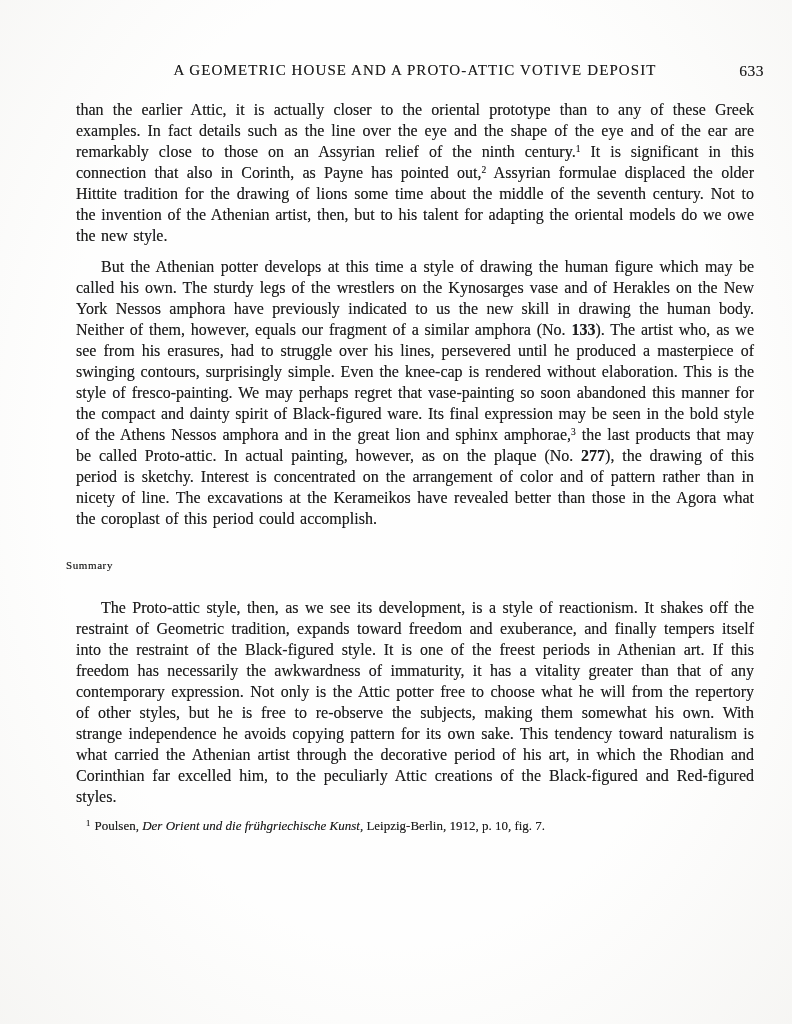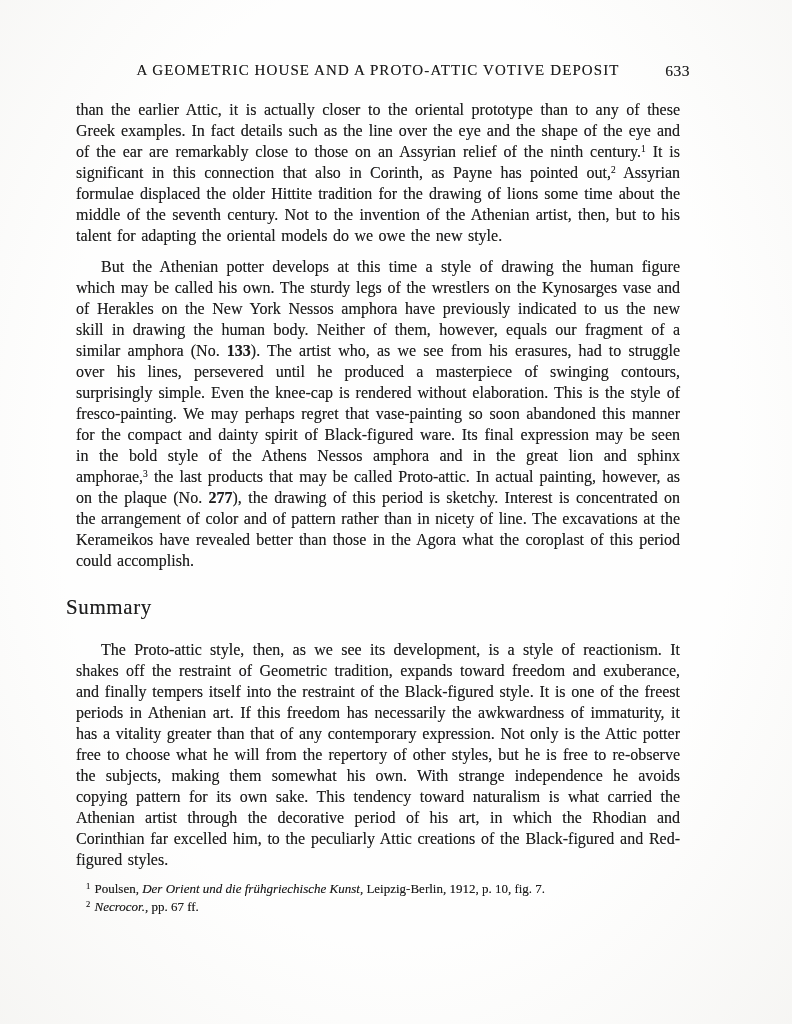--- a/index.html
+++ b/index.html
@@ -7,21 +7,21 @@
     padding: 0;
     background: #fdfdfc;
   }
   .page {
     position: relative;
     width: 792px;
     height: 1024px;
     box-sizing: border-box;
     background: #fdfdfc;
     background-image: radial-gradient(ellipse at 50% 45%, rgba(255,255,255,0.6) 60%, rgba(225,223,218,0.25) 100%);
-    padding: 62px 102px 0 66px;
+    padding: 62px 28px 0 66px;
     font-family: "Liberation Serif", "DejaVu Serif", serif;
     color: #1e1e1e;
     text-shadow: 0 0 0.5px rgba(30,30,30,0.55);
     overflow: hidden;
   }
   .page-header {
     position: relative;
     height: 20px;
     margin-bottom: 17px;
   }
@@ -49,21 +49,21 @@
   }
   .indent {
     text-indent: 25px;
   }
   .para sup, .footnote sup {
     font-size: 9.5px;
     line-height: 0;
     vertical-align: 5px;
   }
   .section-heading {
-    font-size: 21px;
+    font-size: 11px;
     font-weight: normal;
     letter-spacing: 0.6px;
     margin: 26px 0 21px 0;
   }
   .footnotes {
     font-size: 13px;
     line-height: 17.5px;
   }
   .footnote {
     margin: 0;
@@ -91,18 +91,17 @@
     <p class="para"><span>than the earlier Attic, it is actually closer to the oriental prototype than to any of these Greek examples.  In fact details such as the line over the eye and the shape of the eye and of the ear are remarkably close to those on an Assyrian relief of the ninth century.</span><sup>1</sup><span>  It is significant in this connection that also in Corinth, as Payne has pointed out,</span><sup>2</sup><span> Assyrian formulae displaced the older Hittite tradition for the drawing of lions some time about the middle of the seventh century.  Not to the invention of the Athenian artist, then, but to his talent for adapting the oriental models do we owe the new style.</span></p>
 
     <p class="para indent"><span>But the Athenian potter develops at this time a style of drawing the human figure which may be called his own.  The sturdy legs of the wrestlers on the Kynosarges vase and of Herakles on the New York Nessos amphora have previously indicated to us the new skill in drawing the human body.  Neither of them, however, equals our fragment of a similar amphora (No. </span><b>133</b><span>).  The artist who, as we see from his erasures, had to struggle over his lines, persevered until he produced a masterpiece of swinging contours, surprisingly simple.  Even the knee-cap is rendered without elaboration.  This is the style of fresco-painting.  We may perhaps regret that vase-painting so soon abandoned this manner for the compact and dainty spirit of Black-figured ware.  Its final expression may be seen in the bold style of the Athens Nessos amphora and in the great lion and sphinx amphorae,</span><sup>3</sup><span> the last products that may be called Proto-attic.  In actual painting, however, as on the plaque (No. </span><b>277</b><span>), the drawing of this period is sketchy.  Interest is concentrated on the arrangement of color and of pattern rather than in nicety of line.  The excavations at the Kerameikos have revealed better than those in the Agora what the coroplast of this period could accomplish.</span></p>
 
     <h2 class="section-heading">Summary</h2>
 
     <p class="para indent"><span>The Proto-attic style, then, as we see its development, is a style of reactionism.  It shakes off the restraint of Geometric tradition, expands toward freedom and exuberance, and finally tempers itself into the restraint of the Black-figured style.  It is one of the freest periods in Athenian art.  If this freedom has necessarily the awkwardness of immaturity, it has a vitality greater than that of any contemporary expression.  Not only is the Attic potter free to choose what he will from the repertory of other styles, but he is free to re-observe the subjects, making them somewhat his own.  With strange independence he avoids copying pattern for its own sake.  This tendency toward naturalism is what carried the Athenian artist through the decorative period of his art, in which the Rhodian and Corinthian far excelled him, to the peculiarly Attic creations of the Black-figured and Red-figured styles.</span></p>
 
     <div class="footnotes">
       <p class="footnote"><sup>1</sup><span> Poulsen, </span><i>Der Orient und die frühgriechische Kunst</i><span>, Leipzig-Berlin, 1912, p. 10, fig. 7.</span></p>
-      <p class="footnote"><sup>2</sup><span> </span><i>Necrocor.</i><span>, pp. 67 ff.</span></p>
     </div>
 
   </main>
 
 </div>
 
 </body></html>

